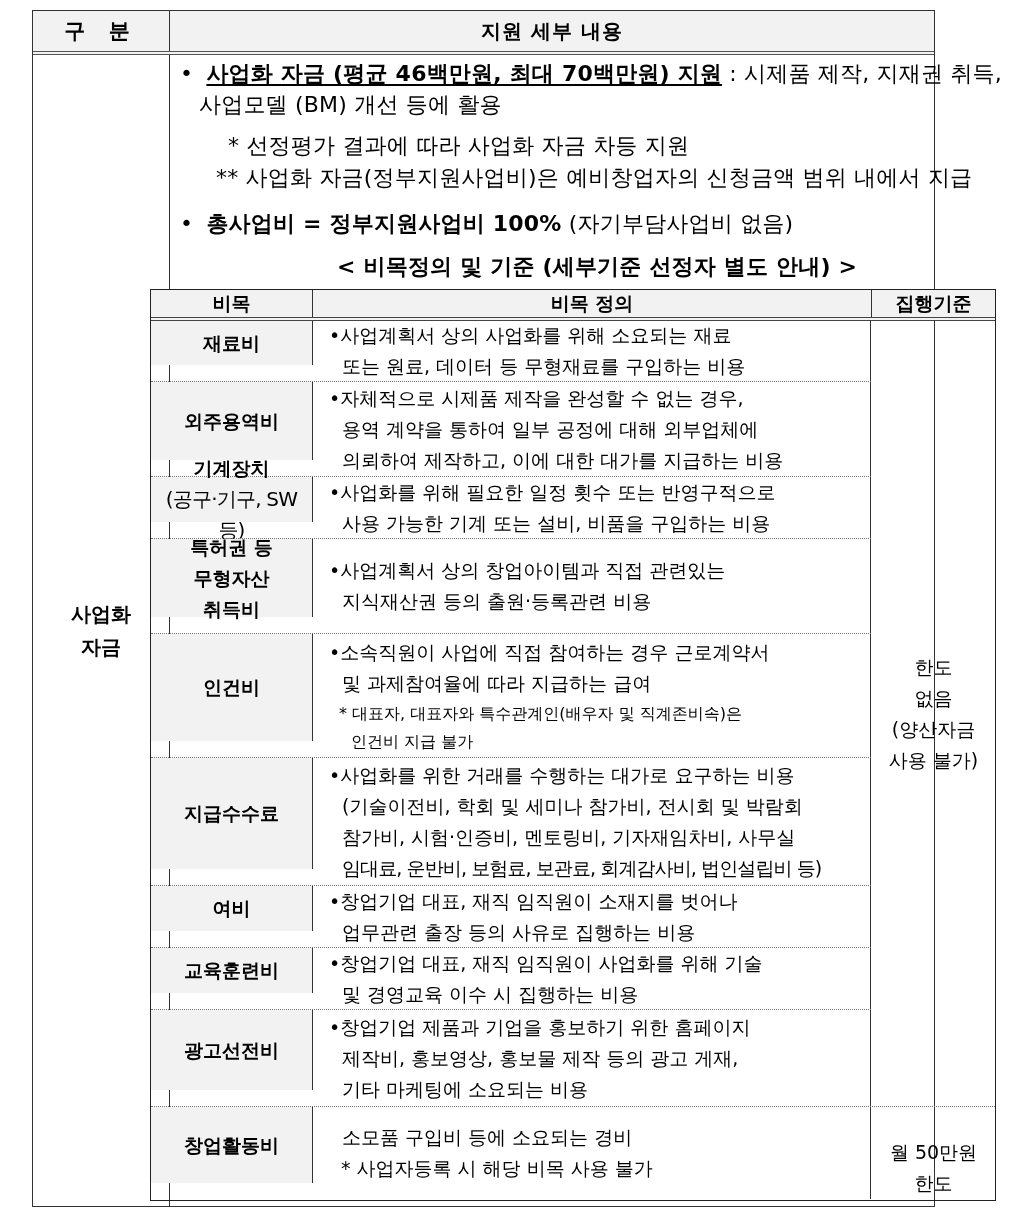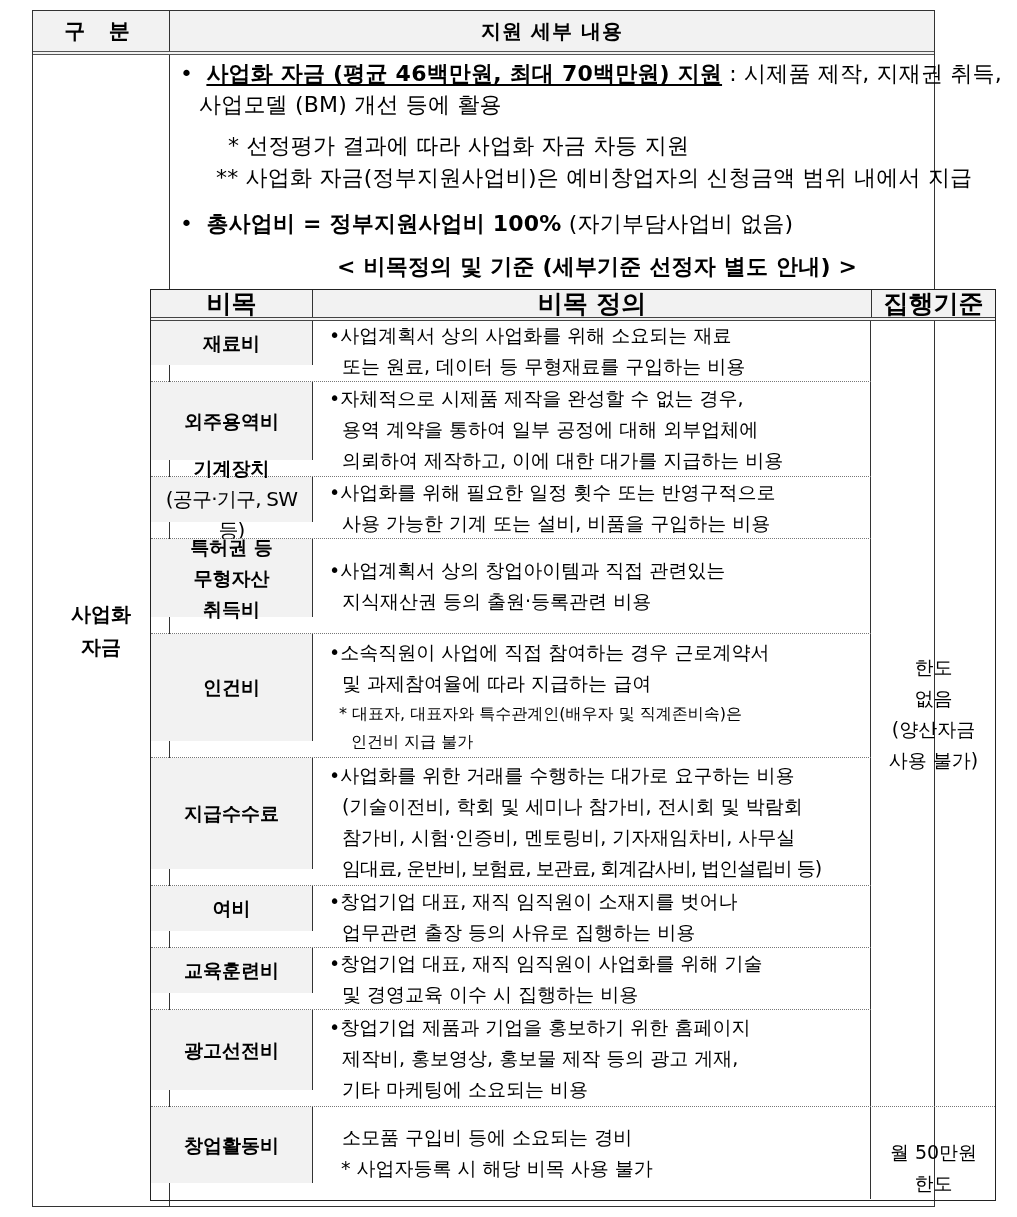--- a/index.html
+++ b/index.html
@@ -8,21 +8,21 @@
   .o-head { position: absolute; left: 0; top: 0; right: 0; height: 40px; background: #f2f2f2; border-bottom: 4px double #555; box-sizing: content-box; }
   .o-head .c1 { position: absolute; left: 0; top: 0; width: 136px; height: 40px; border-right: 1px solid #333; display: flex; align-items: center; justify-content: center; font-weight: bold; font-size: 21px; letter-spacing: 8px; }
   .o-head .c2 { position: absolute; left: 137px; top: 0; right: 0; height: 40px; display: flex; align-items: center; justify-content: center; font-weight: bold; font-size: 20px; letter-spacing: 1px; }
   .o-left { position: absolute; left: 0; top: 44px; width: 136px; bottom: 0; border-right: 1px solid #333; display: flex; align-items: center; justify-content: center; flex-direction: column; font-weight: bold; font-size: 20px; line-height: 33px; }
   .o-right { position: absolute; left: 137px; top: 44px; right: 0; bottom: 0; }
   .line { position: absolute; font-size: 22px; white-space: nowrap; letter-spacing: 0.2px; }
   .b { font-weight: bold; }
   .u { text-decoration: underline; text-underline-offset: 3px; }
   .inner { position: absolute; left: 150px; top: 289px; width: 846px; height: 912px; border: 1.5px solid #222; box-sizing: border-box; }
   .i-head { position: absolute; left: 0; top: 0; right: 0; height: 27px; background: #f2f2f2; border-bottom: 4px double #444; }
-  .i-head div { position: absolute; top: 0; height: 27px; display: flex; align-items: center; justify-content: center; font-size: 25px; font-weight: bold; }
+  .i-head div { position: absolute; top: 0; height: 27px; display: flex; align-items: center; justify-content: center; font-size: 19px; font-weight: bold; }
   .i-head .h1 { left: 0; width: 161px; border-right: 1px solid #333; }
   .i-head .h2 { left: 162px; width: 558px; border-right: 1px solid #333; }
   .i-head .h3 { left: 721px; right: 0; }
   .row { position: absolute; left: 0; width: 720px; border-top: 1px dotted #777; box-sizing: border-box; }
   .row.first { border-top: none; }
   .row .name { position: absolute; left: 0; top: 0; bottom: 16px; width: 161px; background: #f2f2f2; border-right: 1px solid #333; display: flex; flex-direction: column; align-items: center; justify-content: center; font-weight: bold; font-size: 19px; line-height: 31px; text-align: center; }
   .row .name .small { font-weight: normal; font-size: 20px; letter-spacing: -0.8px; }
   .row .def { position: absolute; left: 162px; top: 0; bottom: 0; right: 0; border-right: 1px solid #333; display: flex; flex-direction: column; justify-content: center; padding-left: 16px; font-size: 19px; line-height: 31px; }
   .row .def .l { white-space: nowrap; }
   .row .def .l.ind { padding-left: 13px; }

